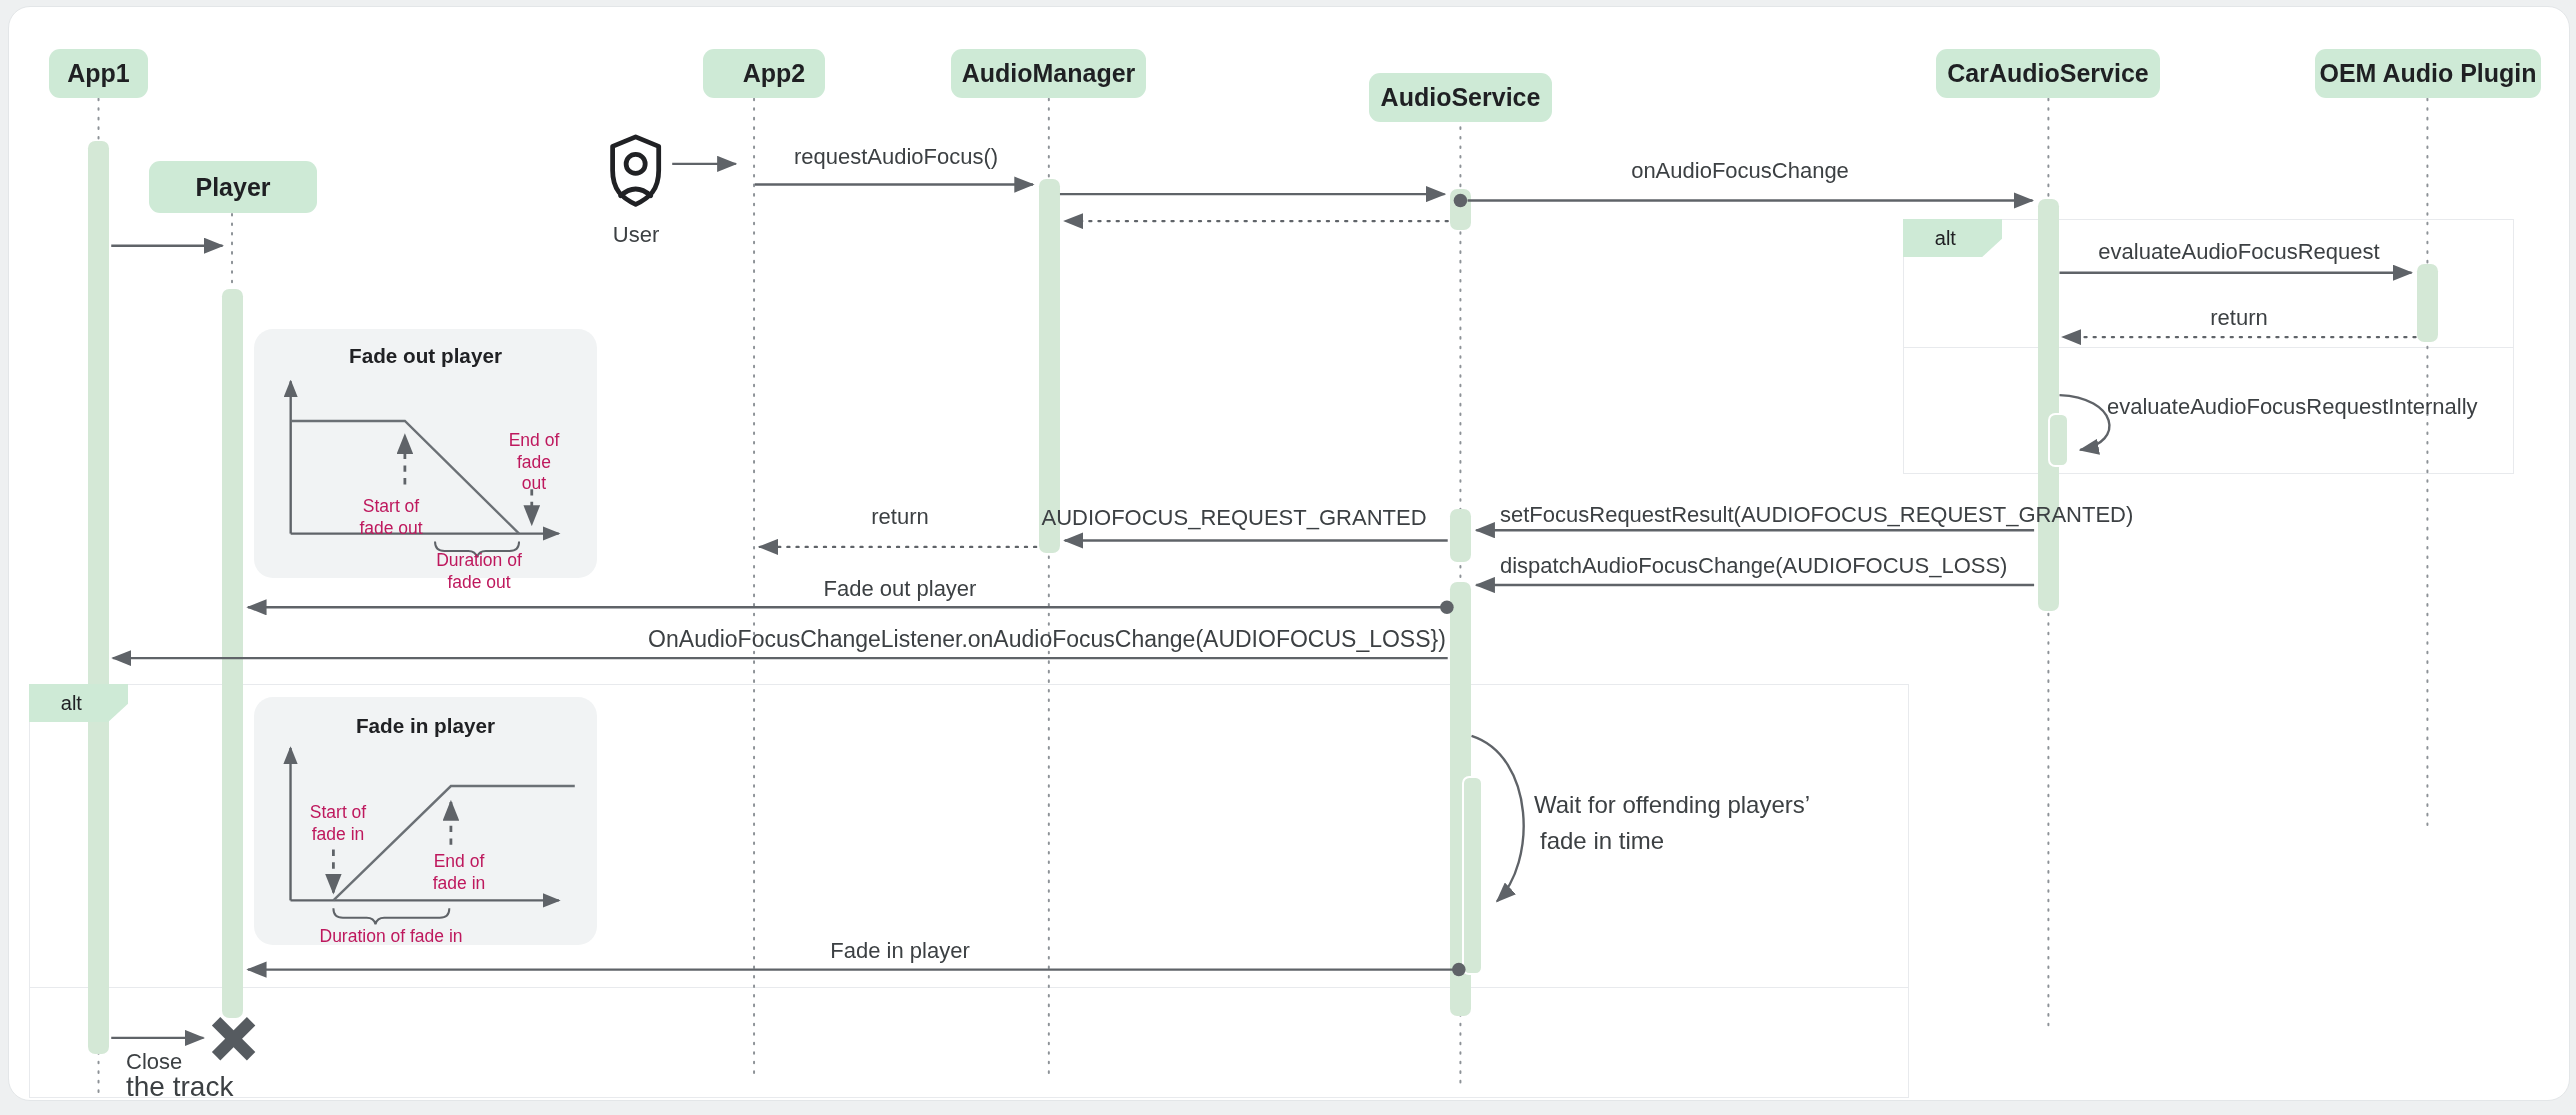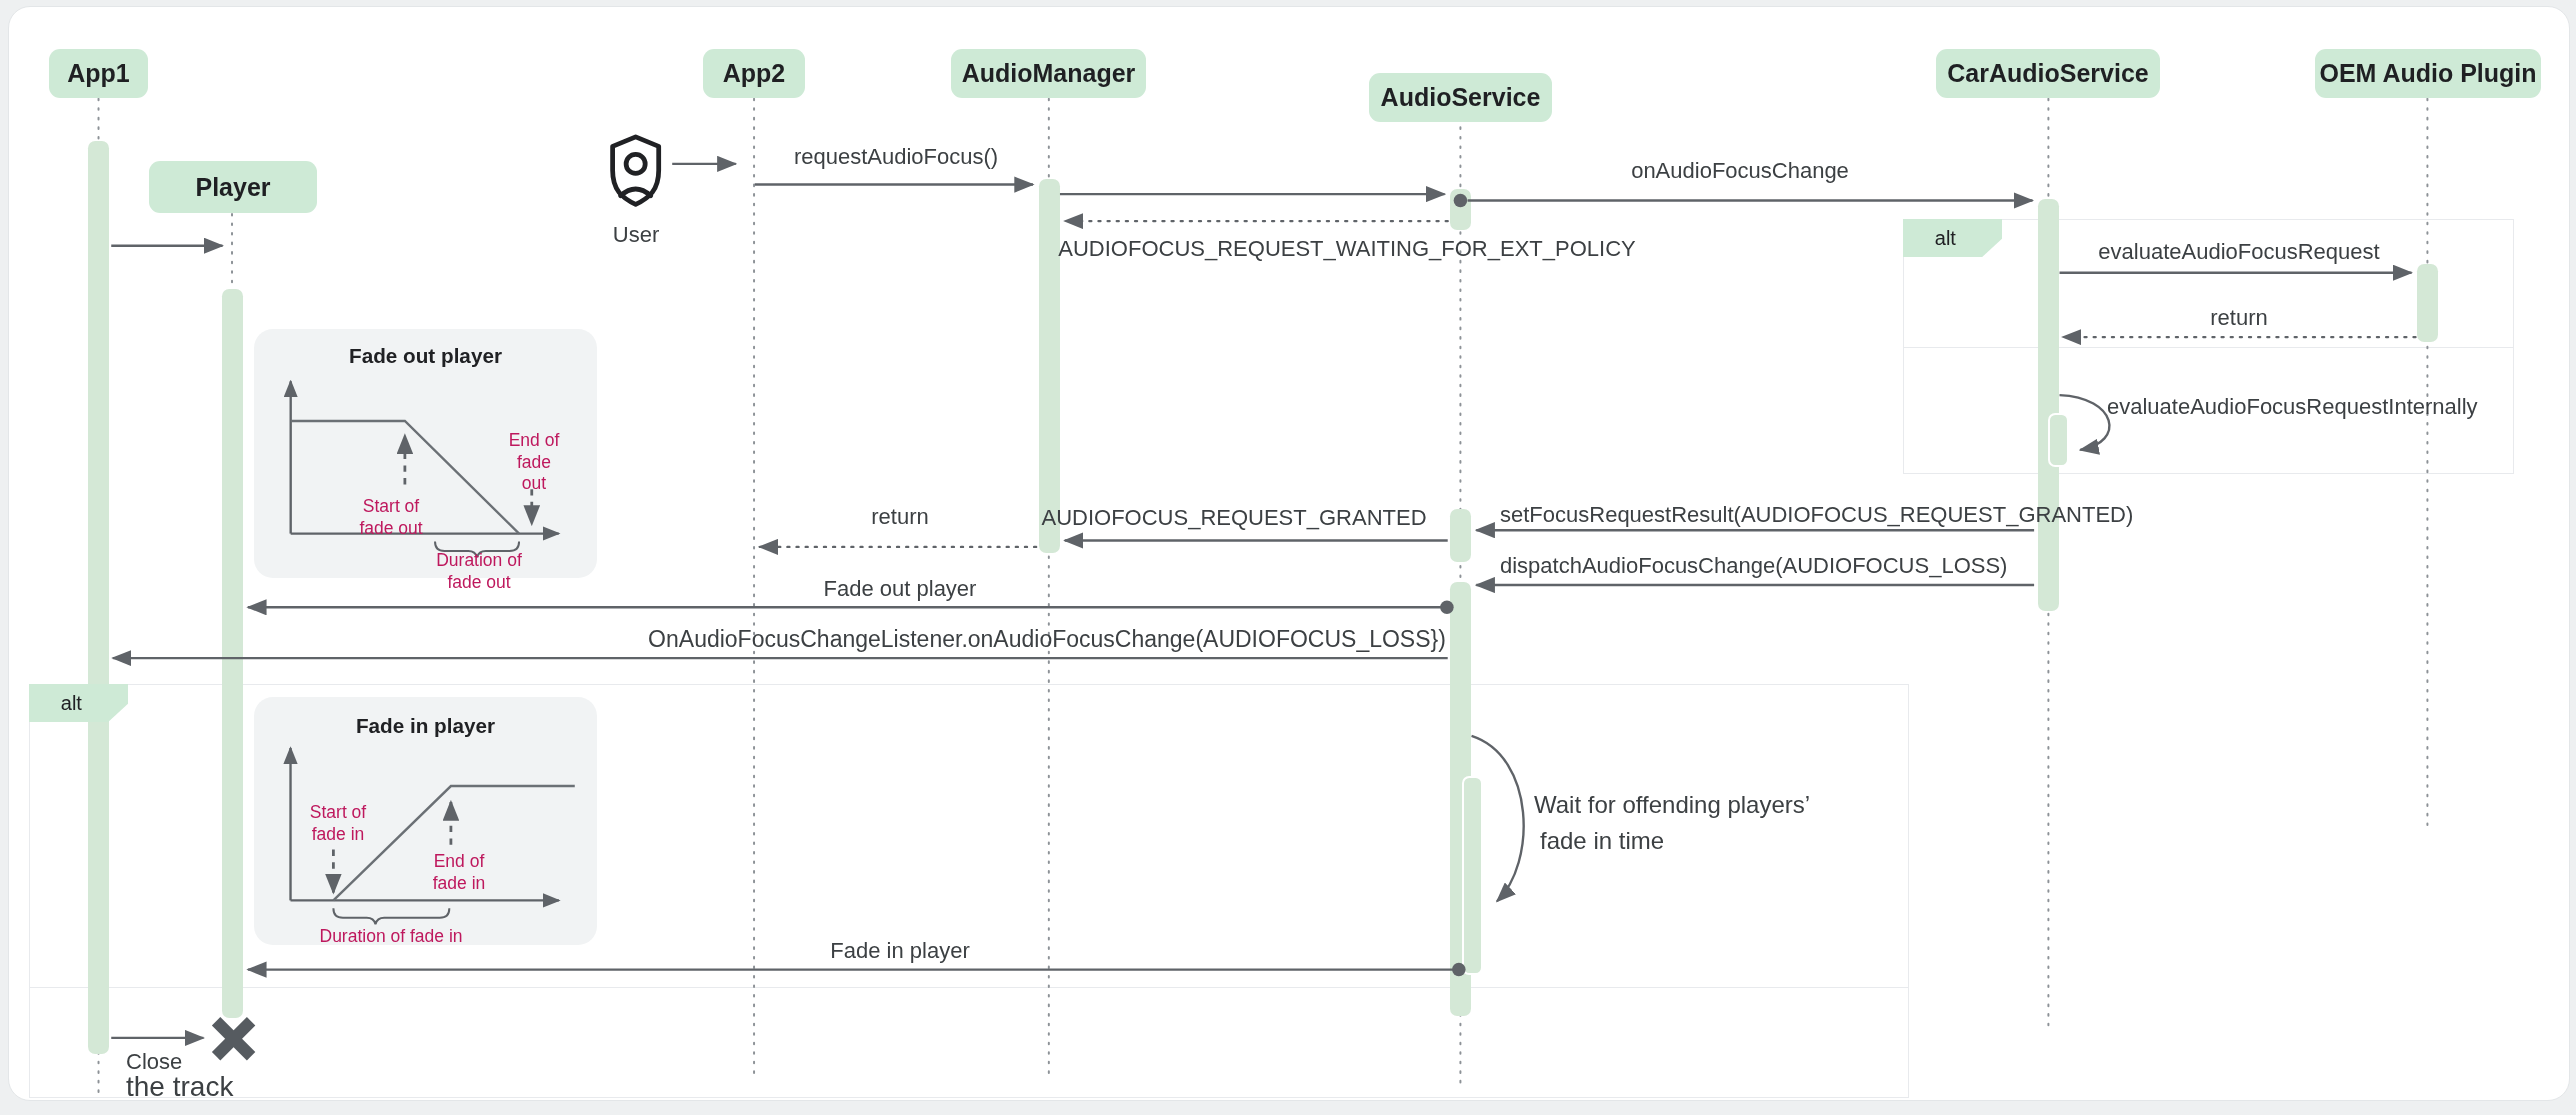--- a/index.html
+++ b/index.html
@@ -141,21 +141,21 @@
     <g stroke="#202124" stroke-width="6" fill="none" stroke-linejoin="round" stroke-linecap="round">
       <path d="M800,172 L829,184 L829,214 C829,239 817,249 800,257 C783,249 771,239 771,214 L771,184 Z"></path>
       <circle cx="800" cy="206" r="12"></circle>
       <path d="M781,246 Q800,229 819,246"></path>
     </g>
   </svg>
 
   <div class="part" style="left:49px;top:49px;width:99px;">
     <span>App1</span>
   </div>
-  <div class="part" style="left:703px;top:49px;width:102px;">
+  <div class="part" style="left:703px;top:49px;width:102px;padding-left:20px;">
     <span>App2</span>
   </div>
   <div class="part" style="left:951px;top:49px;width:195px;">
     <span>AudioManager</span>
   </div>
   <div class="part" style="left:1369px;top:49px;width:183px;margin-top:24px;">
     <span>AudioService</span>
   </div>
   <div class="part" style="left:1936px;top:49px;width:224px;">
     <span>CarAudioService</span>
@@ -171,21 +171,20 @@
 
   <div class="fragtab" style="left:1903px;top:219px;width:99px;height:38px;">
     <span>alt</span>
   </div>
   <div class="fragtab" style="left:29px;top:684px;width:99px;height:38px;">
     <span>alt</span>
   </div>
 
   <div class="msg" style="left:896px;top:157px;">requestAudioFocus()</div>
   <div class="msg" style="left:1740px;top:171px;">onAudioFocusChange</div>
-  <div class="msg" style="left:1347px;top:249px;">AUDIOFOCUS_REQUEST_WAITING_FOR_EXT_POLICY</div>
   <div class="msg" style="left:2239px;top:252px;">evaluateAudioFocusRequest</div>
   <div class="msg" style="left:2239px;top:318px;">return</div>
   <div class="msg leftAlign" style="left:2107px;top:407px;">evaluateAudioFocusRequestInternally</div>
   <div class="msg leftAlign" style="left:1500px;top:515px;">setFocusRequestResult(AUDIOFOCUS_REQUEST_GRANTED)</div>
   <div class="msg" style="left:1234px;top:518px;">AUDIOFOCUS_REQUEST_GRANTED</div>
   <div class="msg" style="left:900px;top:517px;">return</div>
   <div class="msg leftAlign" style="left:1500px;top:566px;">dispatchAudioFocusChange(AUDIOFOCUS_LOSS)</div>
   <div class="msg" style="left:900px;top:589px;">Fade out player</div>
   <div class="msg" style="left:1047px;top:639px;font-size:23px;">OnAudioFocusChangeListener.onAudioFocusChange(AUDIOFOCUS_LOSS})</div>
   <div class="msg" style="left:900px;top:951px;">Fade in player</div>

